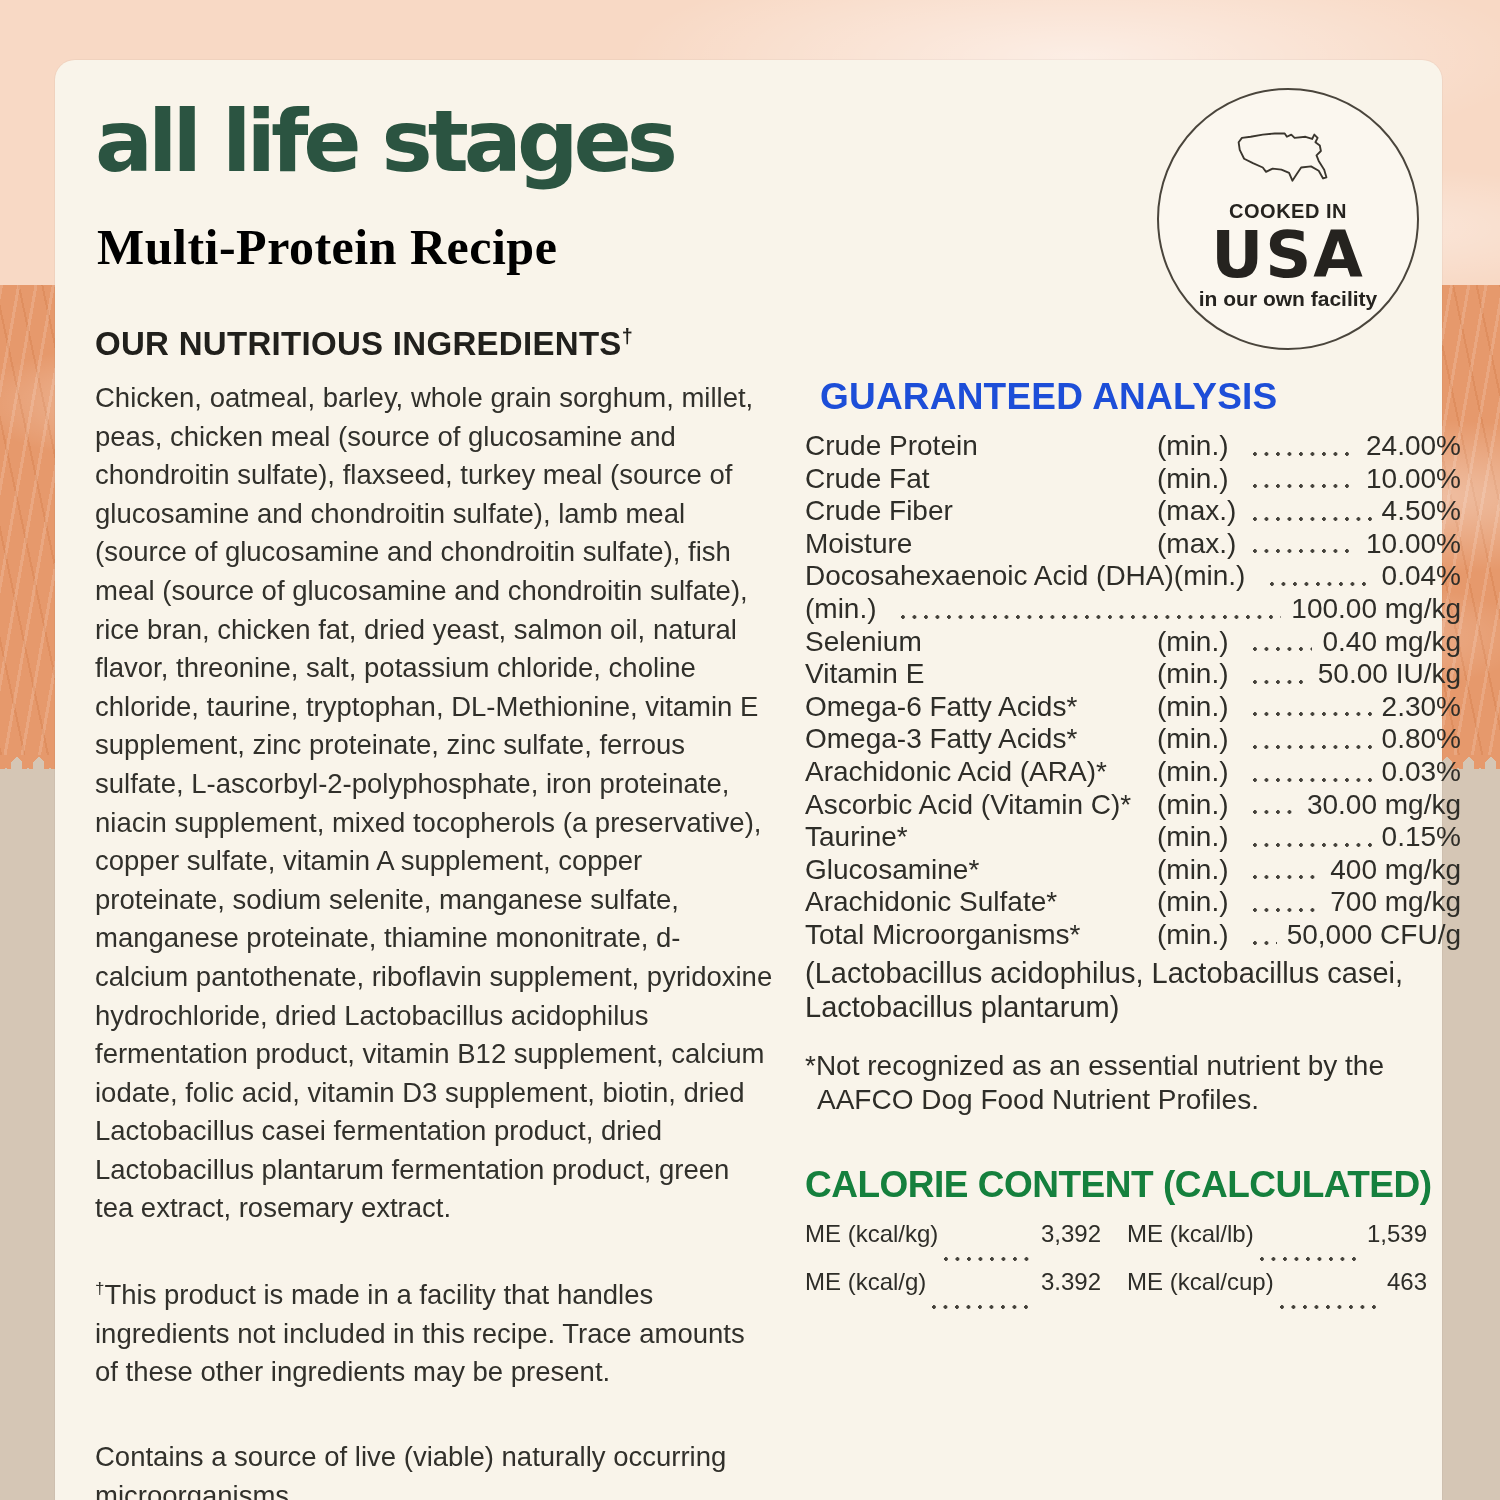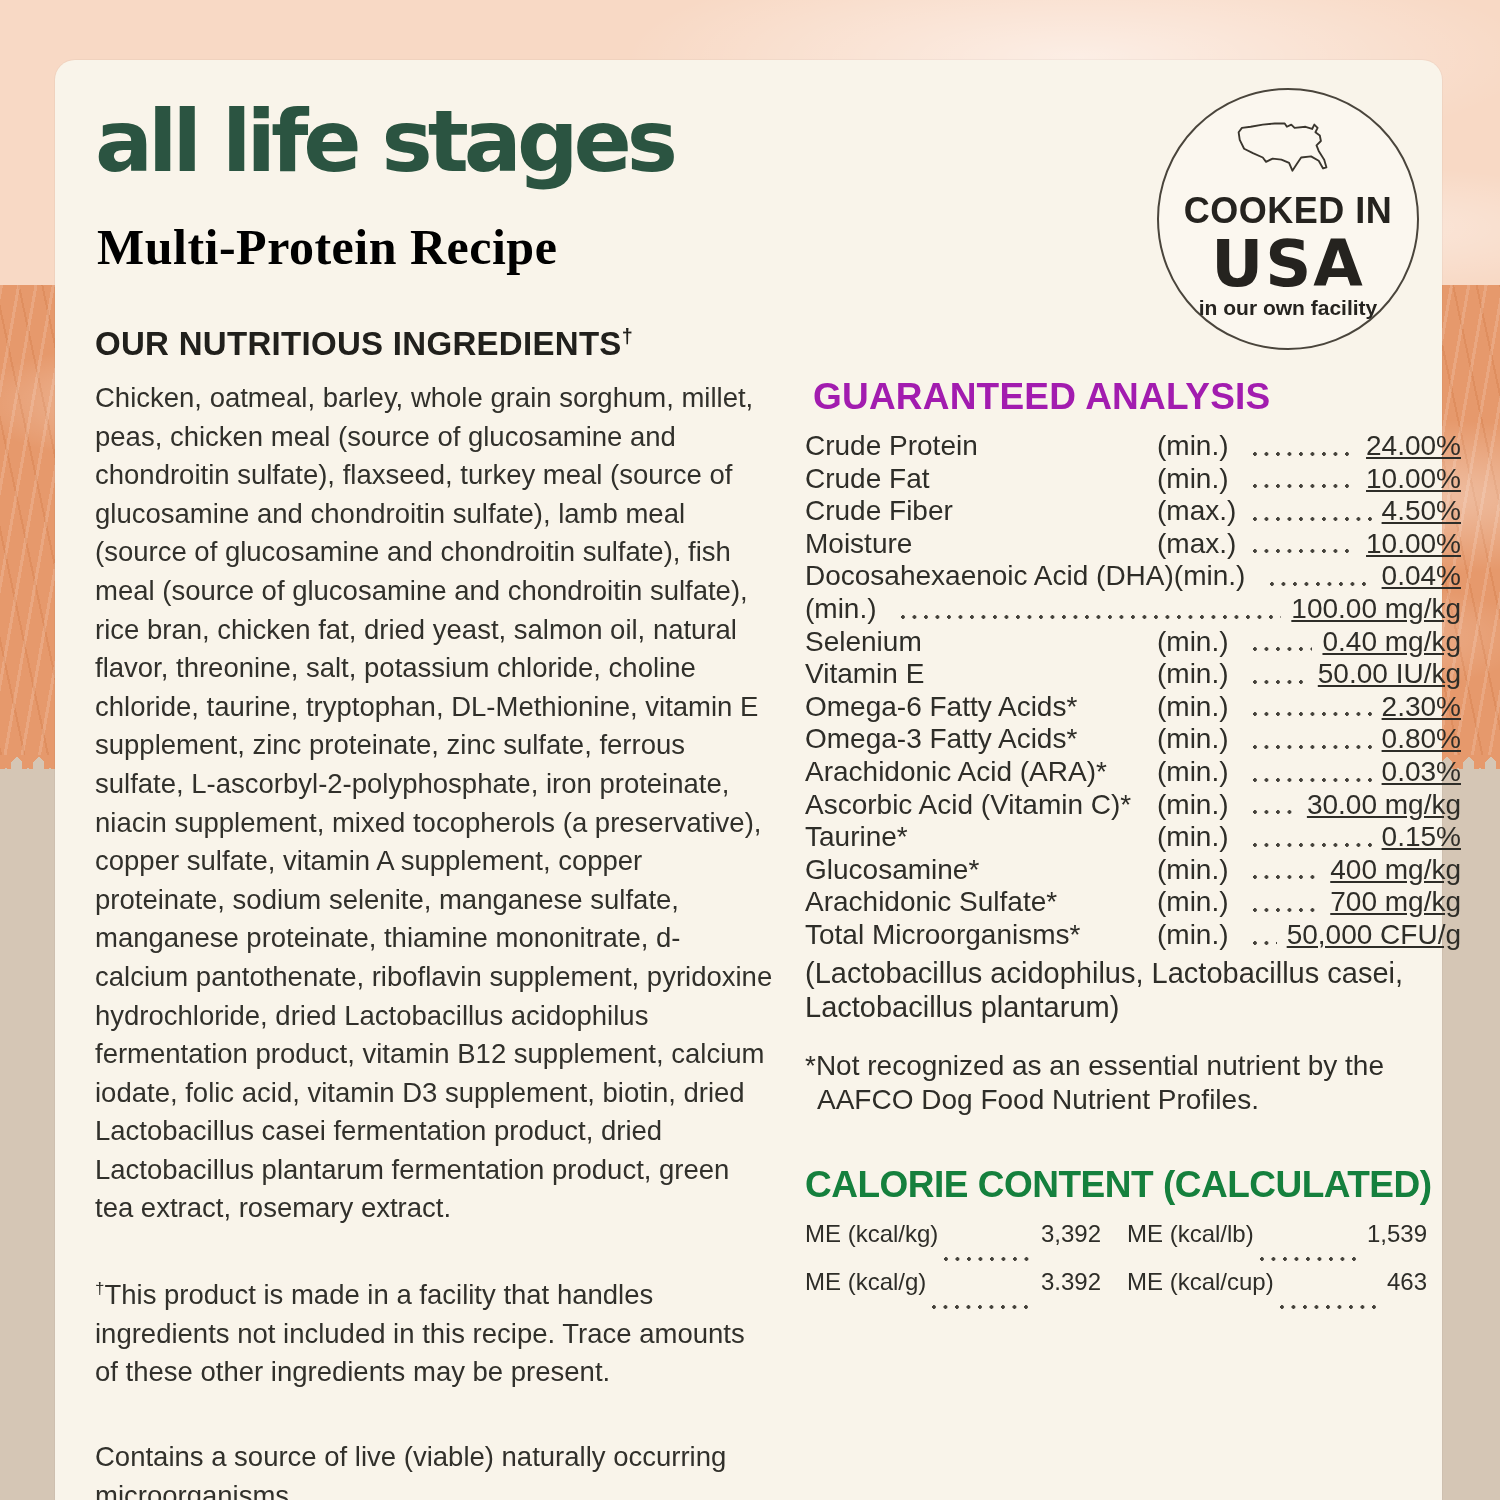--- a/index.html
+++ b/index.html
@@ -54,47 +54,47 @@
   }
   
   .badge{
     position:absolute;left:1102px;top:28px;width:258px;height:258px;
     border:2px solid #4a453c;border-radius:50%;
     background:#fbf7ef;
     display:flex;flex-direction:column;align-items:center;justify-content:center;
     text-align:center;color:#25231f;
   }
   .badge svg{width:112px;height:68px;margin-bottom:4px;}
-  .badge-line1{font-size:36px;font-weight:700;letter-spacing:.5px;}
+  .badge-line1{font-size:20px;font-weight:700;letter-spacing:.5px;}
   .badge-line2{font-size:64px;font-weight:800;letter-spacing:2px;line-height:1.0;font-family:"DejaVu Sans",sans-serif;}
   .badge-line3{font-size:21px;font-weight:700;}
 
   
   .col-left{position:absolute;left:40px;top:265px;width:678px;color:#31302b;}
   .sec-h{
     font-size:33px;font-weight:700;letter-spacing:.3px;color:#21201c;margin:0;
   }
   .sec-h sup{font-size:60%;}
   .ing-body{margin-top:16px;font-size:27.5px;line-height:38.6px;}
   .ing-foot{margin-top:42px;font-size:27.5px;line-height:38.6px;}
   .ing-foot sup{font-size:62%;}
   .ing-note{margin-top:46px;font-size:27.5px;line-height:38.6px;}
 
   
   .col-right{position:absolute;left:750px;top:316px;width:656px;color:#2e2d28;}
-  .ga-h{font-size:37px;font-weight:700;letter-spacing:.2px;color:#a21caf;margin:0 0 12px 8px;}
+  .ga-h{font-size:37px;font-weight:700;letter-spacing:.2px;color:#1d4ed8;margin:0 0 12px 15px;}
   .ga-row{display:flex;align-items:baseline;height:32.6px;font-size:28px;white-space:nowrap;}
   .ga-label{flex:0 0 352px;}
   .ga-qual{flex:0 0 88px;}
   .dots{
     flex:1 1 auto;height:4px;align-self:flex-end;margin:0 10px 7px 8px;
     background:radial-gradient(circle at 2px 2px,#45423b 1.6px,transparent 2.1px) repeat-x;
     background-size:11.5px 4px;
   }
-  .ga-value{flex:0 0 auto;text-decoration:underline;}
+  .ga-value{flex:0 0 auto;}
   .ga-paren{margin-top:4px;font-size:29px;line-height:34.5px;}
   .ga-foot{margin-top:24px;font-size:28px;line-height:34.5px;text-indent:-12px;padding-left:12px;}
 
   .cal-h{font-size:37px;font-weight:700;letter-spacing:-.5px;color:#15803d;margin:46px 0 14px 0;}
   .cal-grid{display:grid;grid-template-columns:296px 300px;column-gap:26px;}
   .cal-row{display:flex;align-items:flex-start;height:48px;font-size:24px;white-space:nowrap;}
   .cal-row .dots{margin:0 6px 7px 6px;}
 </style>
 </head>
 <body>

